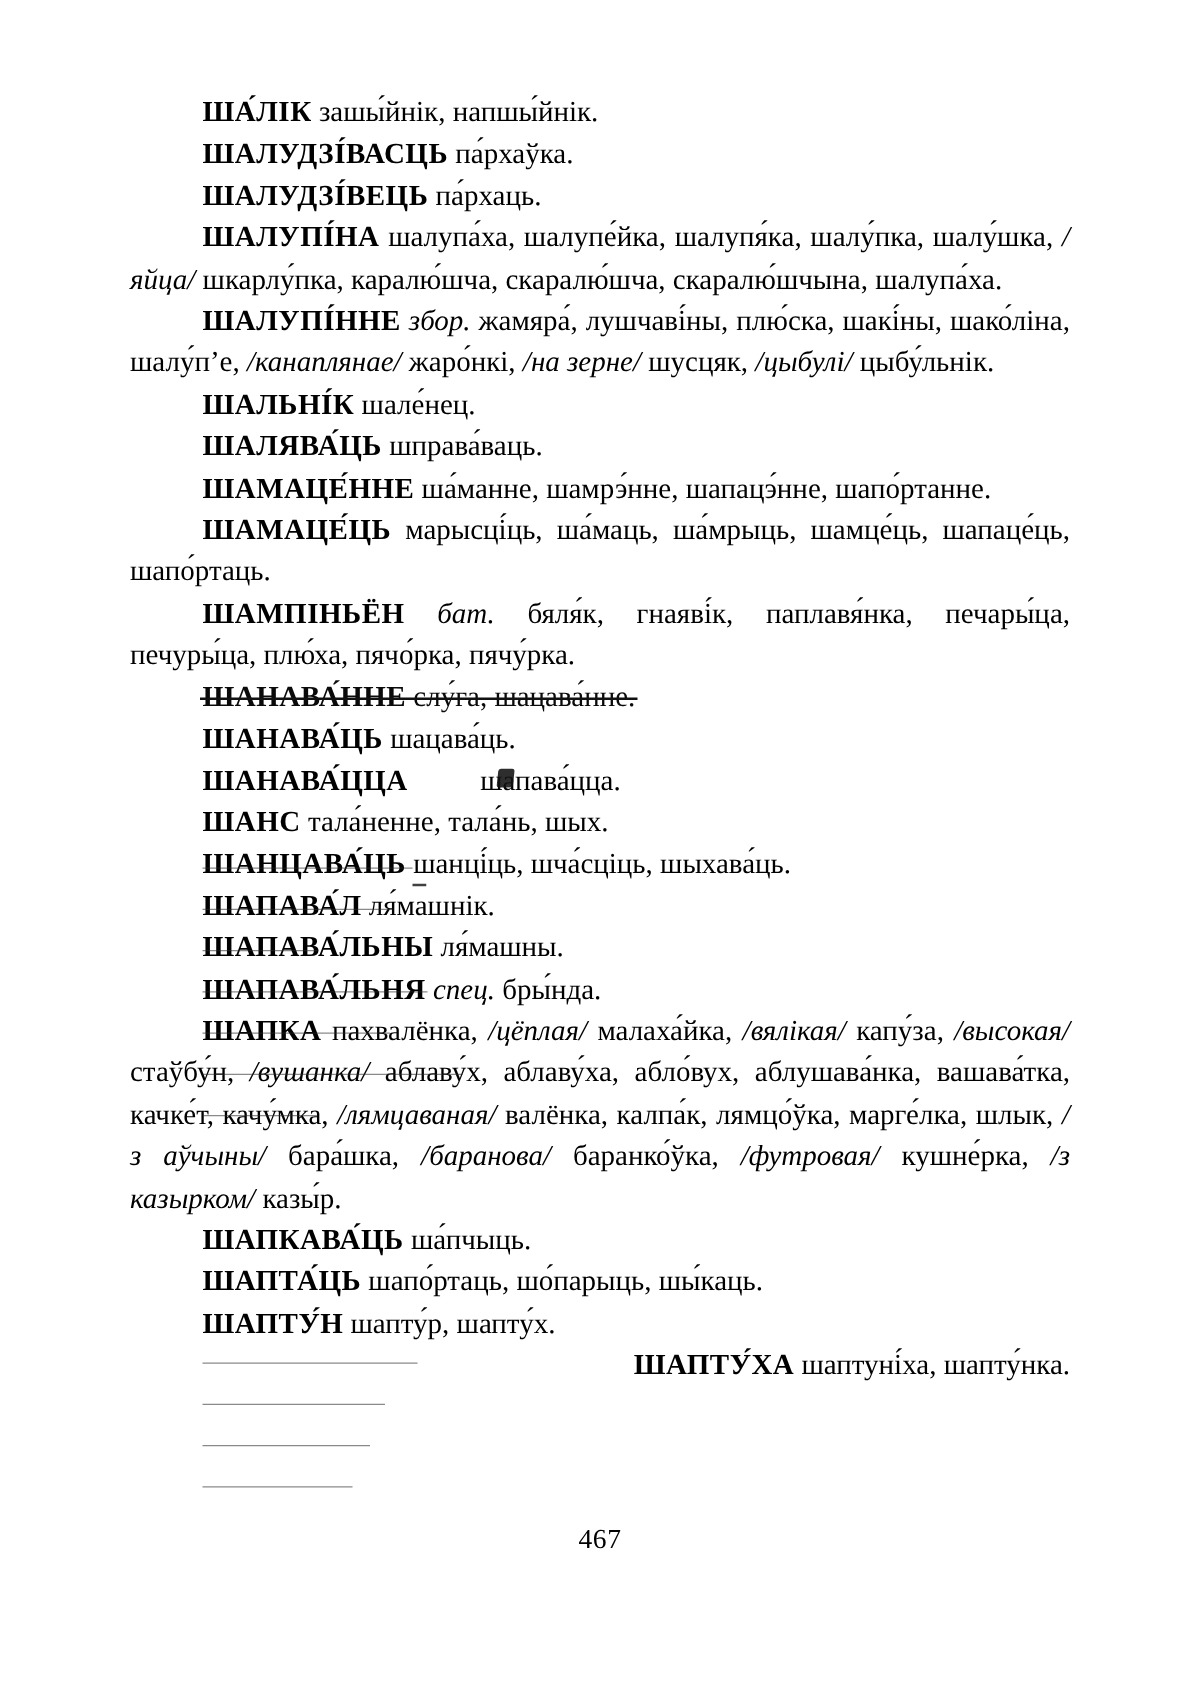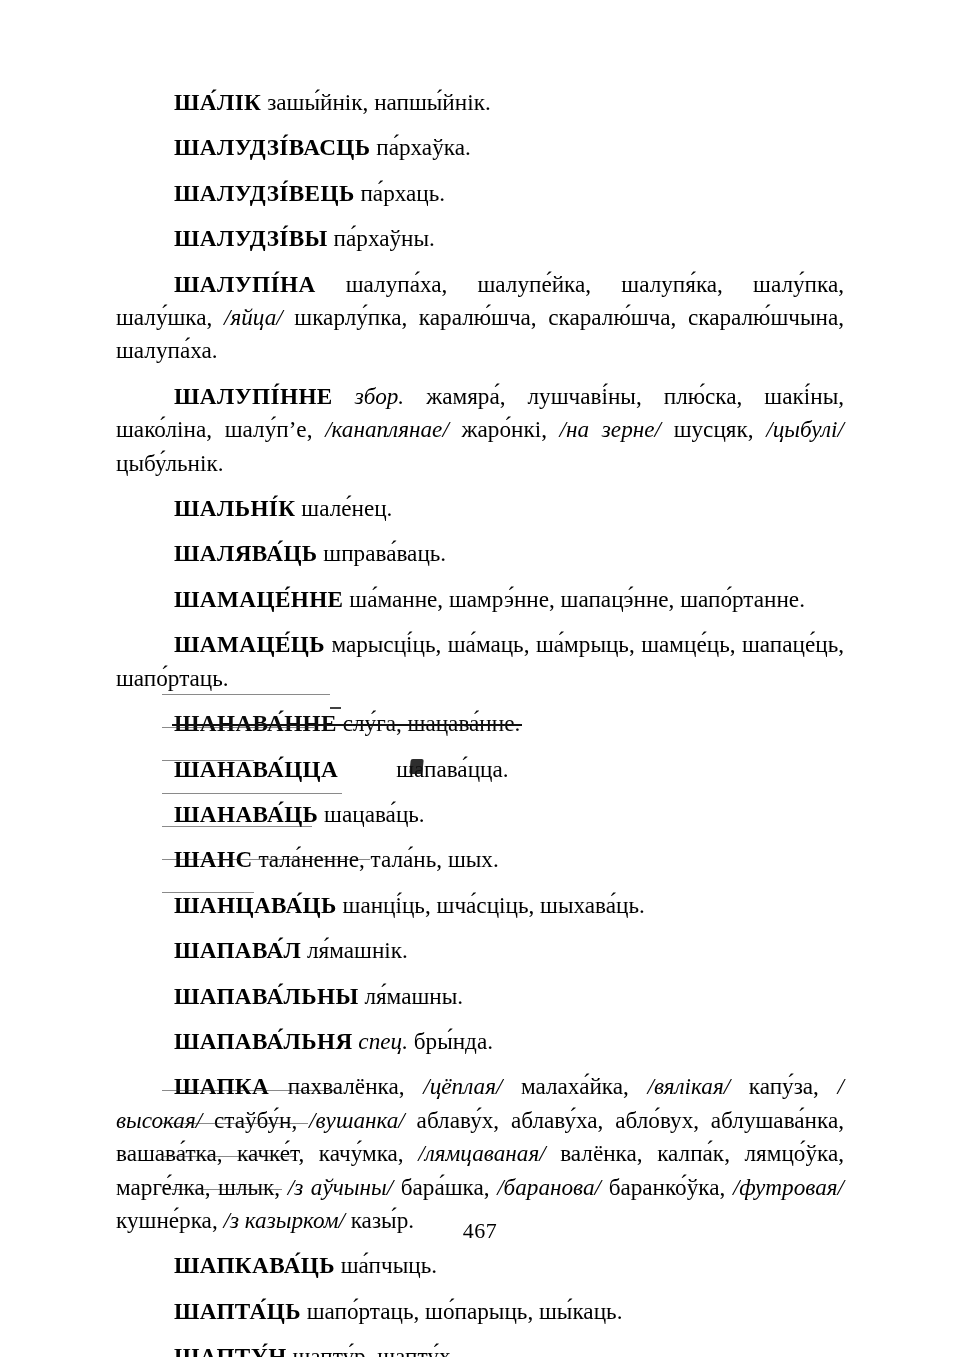--- a/index.html
+++ b/index.html
@@ -29,21 +29,21 @@
     top: 74px;
     width: 752px;
     font-size: 23.2px;
     line-height: 33.4px;
     text-align: justify;
     text-justify: inter-word;
     -webkit-hyphens: manual;
     hyphens: manual;
   }
   .entry {
-    margin: 12px;
+    margin: 0;
     padding: 0;
     text-indent: 58px;
     text-align: justify;
   }
   .entry:last-of-type { text-align: right; }
   .entry > span { }
   .hw {
     font-weight: bold;
     letter-spacing: 0.4px;
   }
@@ -115,23 +115,20 @@
     </p>
 
     <p class="entry">
       <span class="hw">ШАЛУДЗІ́ВАСЦЬ</span><span class="body-text"> па́рхаўка.</span>
     </p>
 
     <p class="entry">
       <span class="hw">ШАЛУДЗІ́ВЕЦЬ</span><span class="body-text"> па́рхаць.</span>
     </p>
 
-    <p class="entry">
-      <span class="hw">ШАЛУДЗІ́ВЫ</span><span class="body-text"> па́рхаўны.</span>
-    </p>
 
     <p class="entry">
       <span class="hw">ШАЛУПІ́НА</span><span class="body-text"> шалупа́ха, шалупе́йка, шалупя́ка, шалу́пка, шалу́шка, <span class="qual">/яйца/</span> шкарлу́пка, каралю́шча, скаралю́шча, скаралю́шчына, шалупа́ха.</span>
     </p>
 
     <p class="entry">
       <span class="hw">ШАЛУПІ́ННЕ</span>
       <span class="qual">збор.</span><span class="body-text"> жамяра́, лушчаві́ны, плю́ска, шакі́ны, шако́ліна, шалу́п’е, <span class="qual">/канаплянае/</span> жаро́нкі, <span class="qual">/на зерне/</span> шусцяк, <span class="qual">/цыбулі/</span> цыбу́льнік.</span>
     </p>
 
@@ -144,31 +141,35 @@
     </p>
 
     <p class="entry">
       <span class="hw">ШАМАЦЕ́ННЕ</span><span class="body-text"> ша́манне, шамрэ́нне, шапацэ́нне, шапо́ртанне.</span>
     </p>
 
     <p class="entry">
       <span class="hw">ШАМАЦЕ́ЦЬ</span><span class="body-text"> марысці́ць, ша́маць, ша́мрыць, шамце́ць, шапаце́ць, шапо́ртаць.</span>
     </p>
 
+    <p class="entry">
+      <span class="hw">ШАМПІНЬЁН</span>
+      <span class="qual">бат.</span><span class="body-text"> бяля́к, гнаяві́к, паплавя́нка, печары́ца, печуры́ца, плю́ха, пячо́рка, пячу́рка.</span>
+    </p>
 
     <p class="entry">
       <span class="struck"><span class="strike-line"></span><span class="hw">ШАНАВА́ННЕ</span><span class="body-text"> слу́га, шацава́нне.</span></span>
     </p>
 
     <p class="entry">
+      <span class="hw">ШАНАВА́ЦЬ</span><span class="body-text"> шацава́ць.</span>
+    </p>
+
+    <p class="entry">
       <span class="hw">ШАНАВА́ЦЦА</span><span class="blot"><span class="blot-mark"></span><span class="body-text"> шапава́цца.</span></span>
-    </p>
-
-    <p class="entry">
-      <span class="hw">ШАНАВА́ЦЬ</span><span class="body-text"> шацава́ць.</span>
     </p>
 
     <p class="entry">
       <span class="hw">ШАНС</span><span class="body-text"> тала́ненне, тала́нь, шых.</span>
     </p>
 
     <p class="entry">
       <span class="hw">ШАНЦАВА́ЦЬ</span><span class="body-text"> шанці́ць, шча́сціць, шыхава́ць.</span>
     </p>
 

